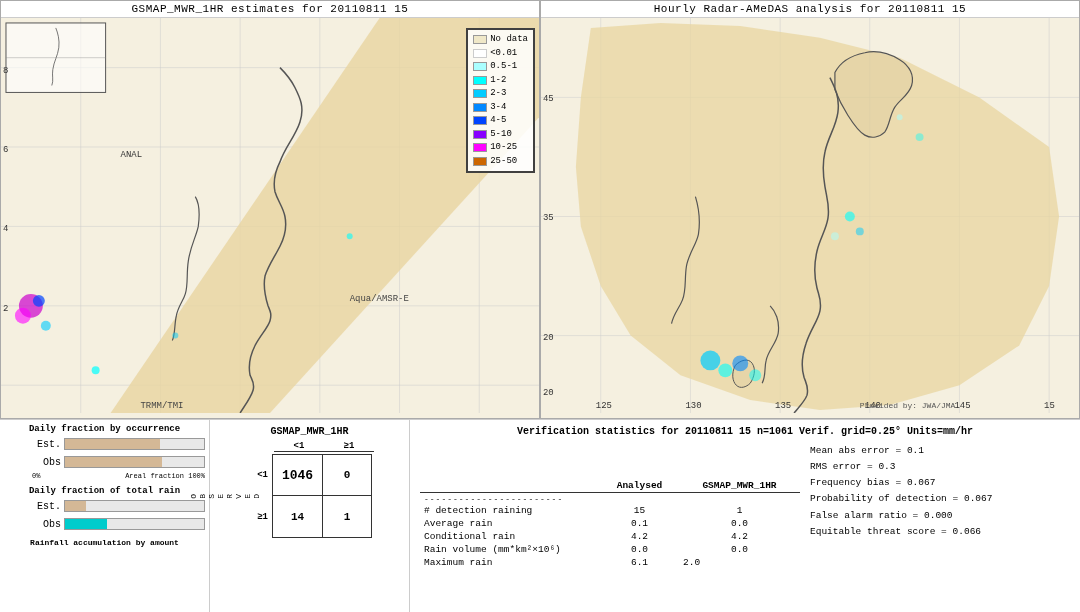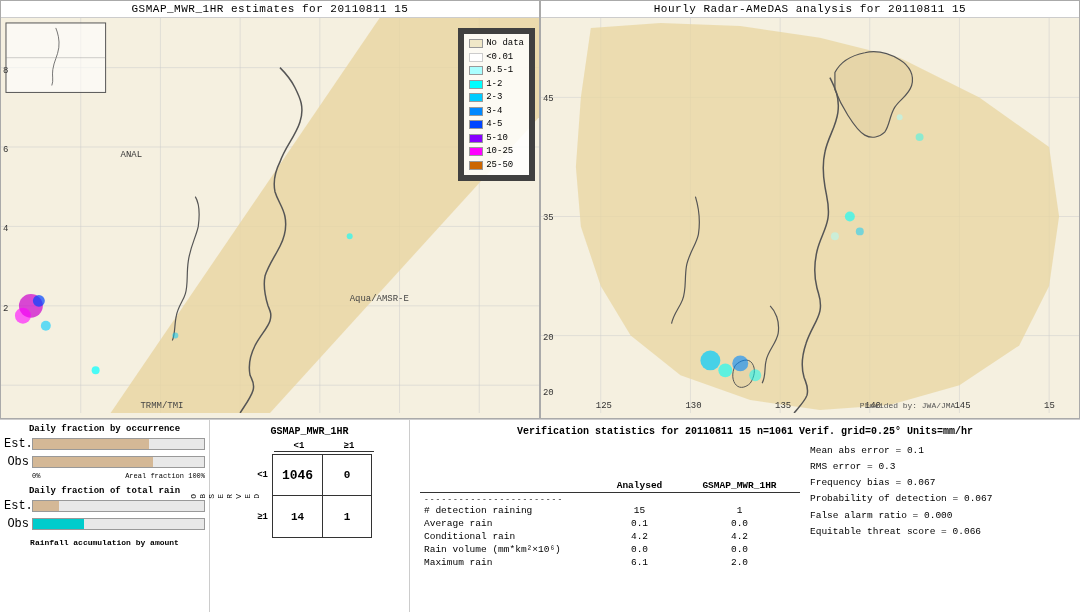--- a/index.html
+++ b/index.html
@@ -54,21 +54,21 @@
       height: calc(100% - 22px);
       background: #f5f0e0;
     }
 
     
     .legend {
       position: absolute;
       right: 4px;
       top: 10px;
       background: rgba(255,255,255,0.85);
-      border: 6px solid #404040;
+      border: 2px solid #404040;
       padding: 3px 5px;
       font-size: 9px;
       line-height: 1.5;
     }
 
     .legend-item {
       display: flex;
       align-items: center;
       gap: 3px;
     }
@@ -116,23 +116,24 @@
 
     .bar-row {
       display: flex;
       align-items: center;
       margin-bottom: 2px;
       height: 16px;
     }
 
     .bar-label {
       width: 25px;
-      font-size: 12px;
+      font-size: 10px;
       text-align: right;
       margin-right: 3px;
+      margin-left: 32px;
     }
 
     .bar-track {
       flex: 1;
       height: 12px;
       background: #e8e8e8;
       border: 1px solid #999;
       position: relative;
       overflow: hidden;
     }
@@ -503,21 +504,21 @@
                 <td style="text-align:center;">4.2</td>
               </tr>
               <tr>
                 <td>Rain volume (mm*km²×10⁶)</td>
                 <td style="text-align:center;">0.0</td>
                 <td style="text-align:center;">0.0</td>
               </tr>
               <tr>
                 <td>Maximum rain</td>
                 <td style="text-align:center;">6.1</td>
-                <td style="text-align:center;">2.0</td>
+                <td style="text-align:left;">2.0</td>
               </tr>
             </tbody>
           </table>
         </div>
 
         <div style="width:260px;font-size:9.5px;line-height:1.7;">
           <div>Mean abs error = 0.1</div>
           <div>RMS error = 0.3</div>
           <div>Frequency bias = 0.067</div>
           <div>Probability of detection = 0.067</div>

